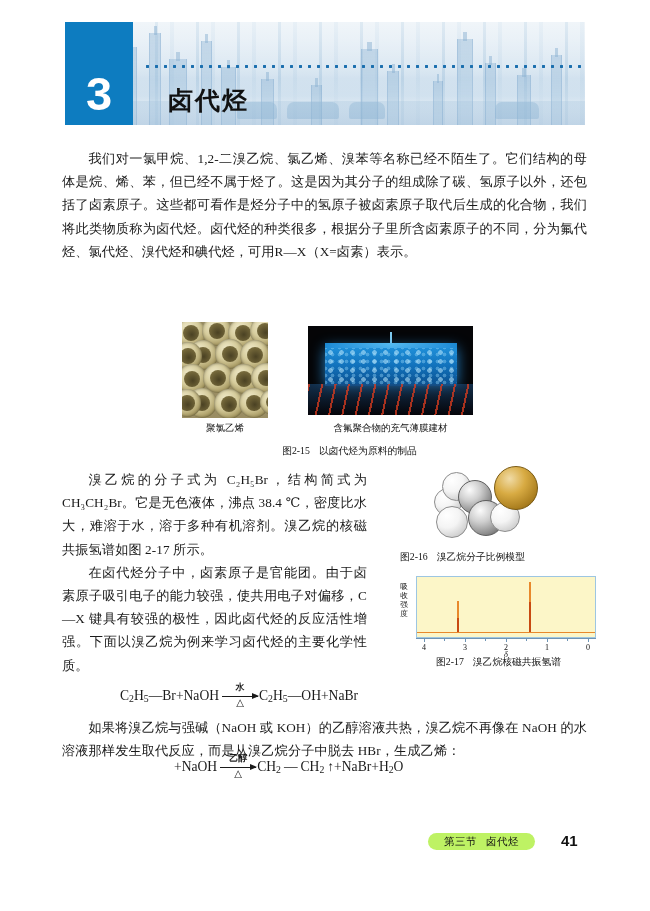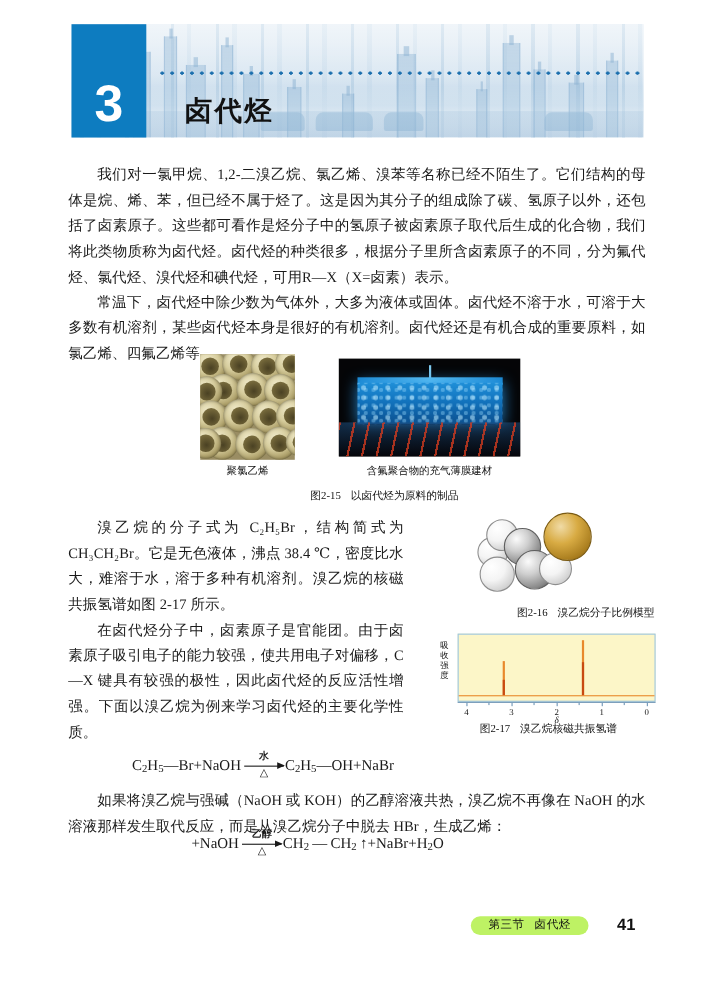--- a/index.html
+++ b/index.html
@@ -263,21 +263,21 @@
   .atom-c {
     background: radial-gradient(circle at 33% 28%, #fbfbfb 0%, #cfcfcf 35%, #8b8b8b 72%, #414141 100%);
     border: 1px solid #5e5e5e;
   }
   .atom-br {
     background: radial-gradient(circle at 35% 28%, #f0dba6 0%, #d8ab43 38%, #a97d1e 75%, #6d4d0c 100%);
     border: 1px solid #7a5a12;
   }
   .fig16-cap {
     margin-top: 3px;
-    text-align: right;
+    text-align: left;
     font-size: 9.8px;
     color: #111;
   }
   .fig16-cap .num { margin-right: 9px; }
 
   .fig17 {
     position: absolute;
     left: 396px;
     top: 576px;
     width: 205px;
@@ -512,21 +512,20 @@
     <div class="hbase"></div>
   </div>
   <div class="header-dots"></div>
   <div class="header-square"></div>
   <div class="header-num">3</div>
   <div class="header-title">卤代烃</div>
 </div>
 
 <div class="content">
   <p class="para">我们对一氯甲烷、1,2-二溴乙烷、氯乙烯、溴苯等名称已经不陌生了。它们结构的母体是烷、烯、苯，但已经不属于烃了。这是因为其分子的组成除了碳、氢原子以外，还包括了卤素原子。这些都可看作是烃分子中的氢原子被卤素原子取代后生成的化合物，我们将此类物质称为卤代烃。卤代烃的种类很多，根据分子里所含卤素原子的不同，分为氟代烃、氯代烃、溴代烃和碘代烃，可用R—X（X=卤素）表示。</p>
-  <p class="para">常温下，卤代烃中除少数为气体外，大多为液体或固体。卤代烃不溶于水，可溶于大多数有机溶剂，某些卤代烃本身是很好的有机溶剂。卤代烃还是有机合成的重要原料，如氯乙烯、四氟乙烯等。</p>
 </div>
 
 <div class="fig15">
   <div class="fig15-row">
     <div class="photo-pvc">
       <div class="pipe" style="left:-6px; top:-4px;  width:30px; height:30px;"></div>
       <div class="pipe" style="left:20px; top:-6px;  width:30px; height:30px;"></div>
       <div class="pipe" style="left:46px; top:-4px;  width:30px; height:30px;"></div>
       <div class="pipe" style="left:68px; top:-6px;  width:30px; height:30px;"></div>
       <div class="pipe" style="left:6px;  top:18px;  width:30px; height:30px;"></div>

